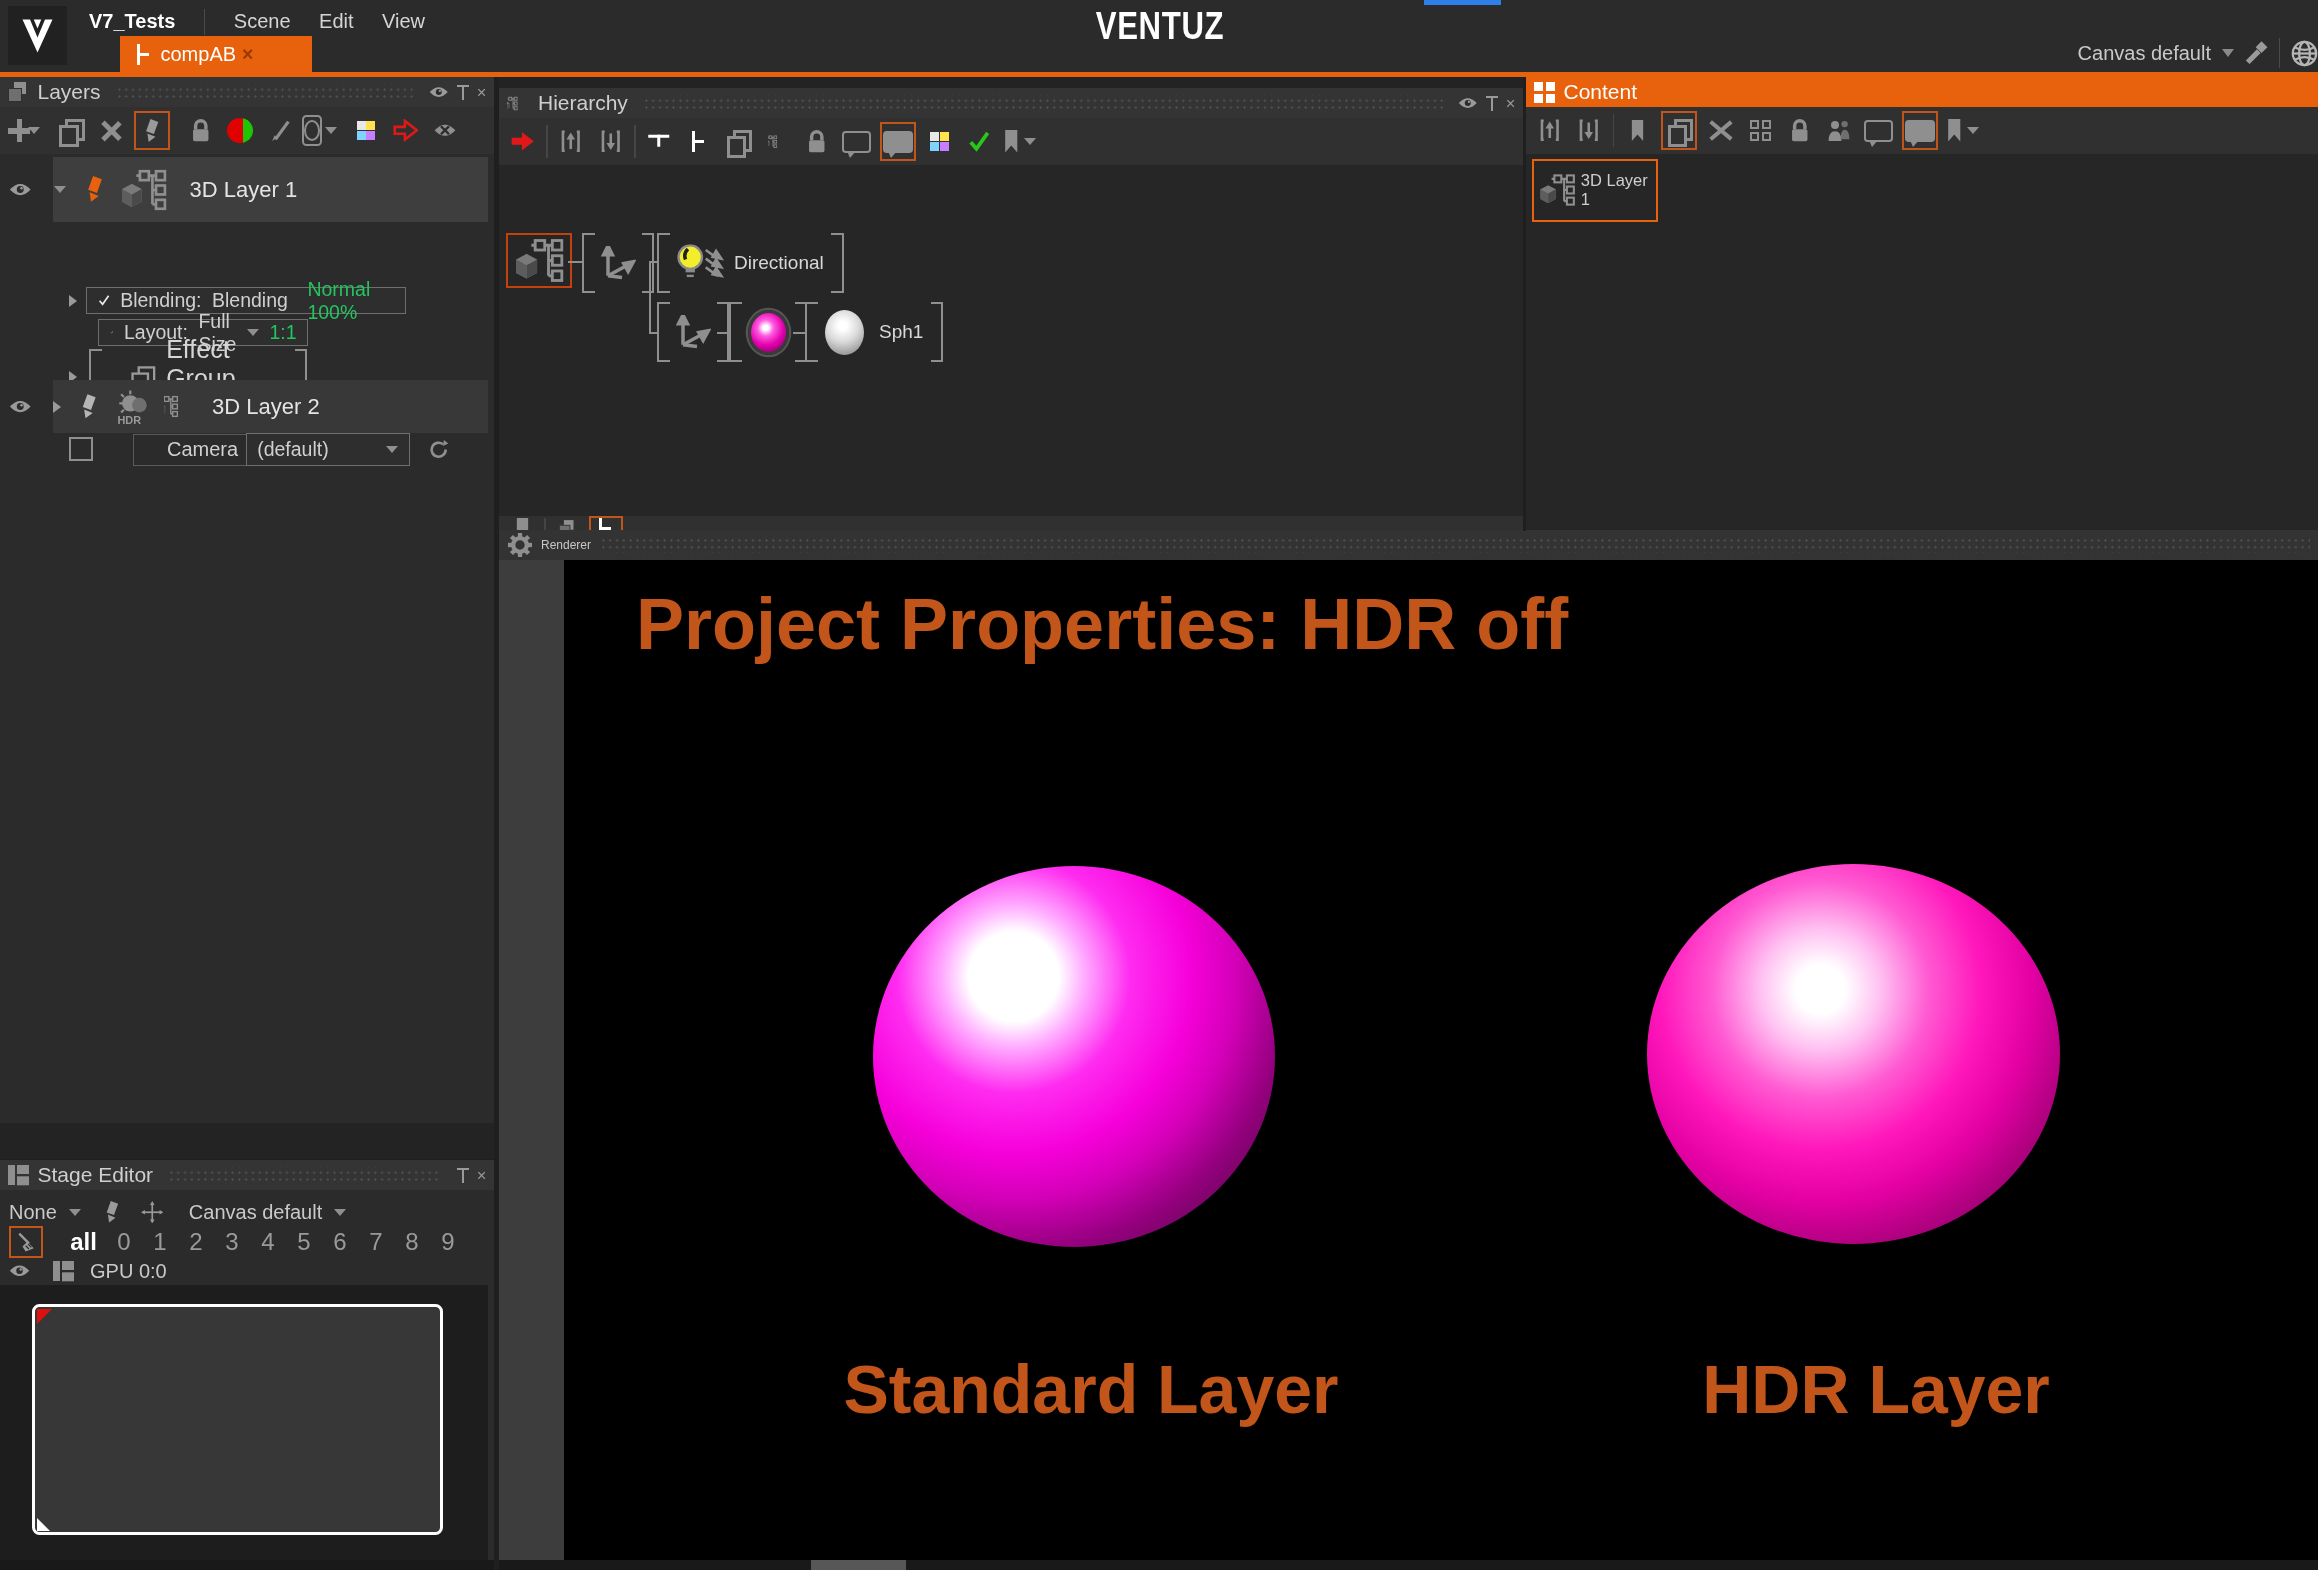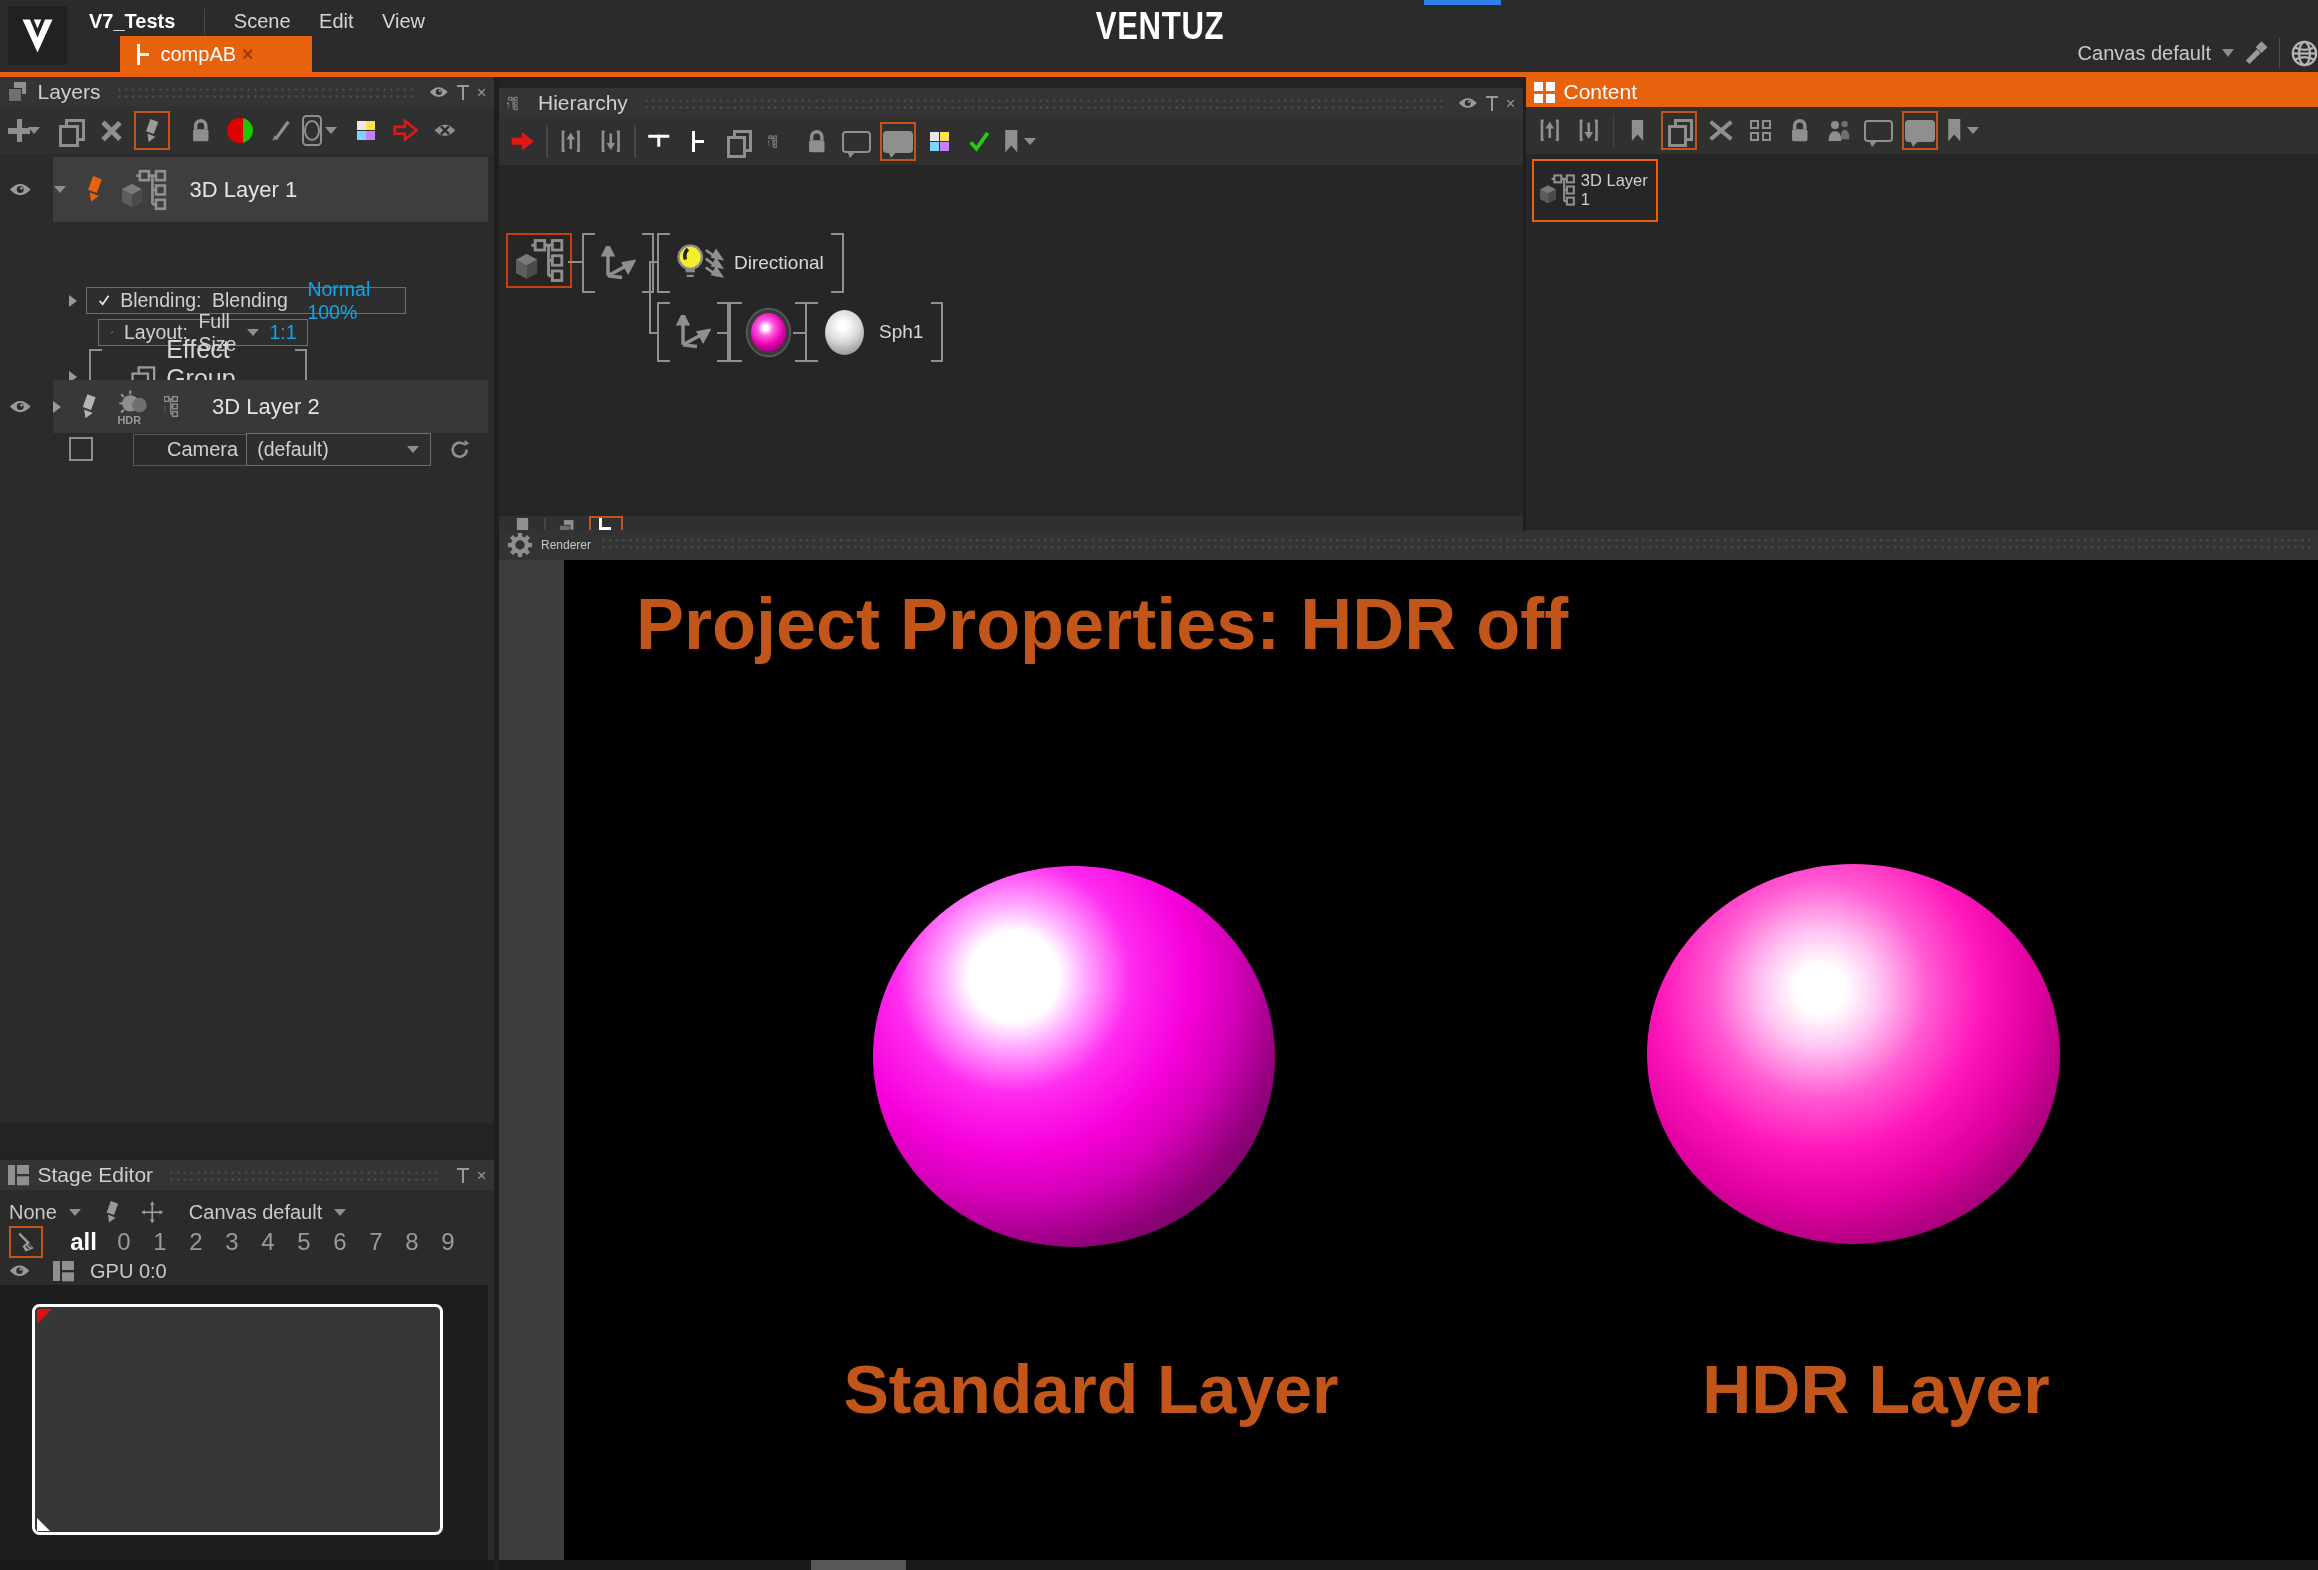--- a/index.html
+++ b/index.html
@@ -81,21 +81,21 @@
   #layers-panel{left:0;top:77px;width:494px;height:1046px;background:#2b2b2b;}
   .trow{position:absolute;display:flex;align-items:center;}
   #row-l1{left:0;top:80px;width:494px;height:65px;}
   #row-l1 .hl{position:absolute;left:53px;top:0;width:435px;height:65px;background:#3e3e3e;}
   #row-l2{left:0;top:303px;width:494px;height:53px;}
   #row-l2 .hl{position:absolute;left:53px;top:0;width:435px;height:53px;background:#383838;}
   .rowname{font-size:22px;color:#e4e4e4;position:relative;}
   .gut{position:relative;display:flex;align-items:center;gap:10.5px;padding-left:9px;}
   .subbox{position:absolute;border:1.5px solid #6e6e6e;display:flex;align-items:center;gap:10.5px;
           font-size:19.5px;color:#d0d0d0;padding:0 10.5px;box-sizing:border-box;background:#2e2e2e;}
-  .dim{color:#0ea5e9;}
+  .dim{color:#22c55e;}
   .bracketL{border-left:2.3px solid #8f8f8f;border-top:2.3px solid #8f8f8f;border-bottom:2.3px solid #8f8f8f;width:10.5px;align-self:stretch;}
   .bracketR{border-right:2.3px solid #8f8f8f;border-top:2.3px solid #8f8f8f;border-bottom:2.3px solid #8f8f8f;width:10.5px;align-self:stretch;}
   
   #interfacing-bar{left:0;top:1123px;width:494px;height:34px;background:#2e2e2e;display:flex;align-items:center;gap:10.5px;padding-left:9px;box-sizing:border-box;border-top:1.5px solid #1f1f1f;}
   #interfacing-bar .ptitle{font-size:21px;color:#c4c4c4;}
   #stage-editor{left:0;top:1159px;width:494px;height:411px;background:#2b2b2b;border-top:1.5px solid #1f1f1f;}
   .serow{position:absolute;left:0;width:494px;display:flex;align-items:center;gap:12px;padding-left:9px;box-sizing:border-box;font-size:20px;color:#c9c9c9;}
   #se-chan{gap:0;}
   #se-chan .ch{width:36px;text-align:center;color:#9a9a9a;font-size:24px;}
   #se-chan .ch.all{color:#ffffff;font-weight:bold;width:45px;}
@@ -469,21 +469,21 @@
     </div>
 
     <span class="caret-dn abs" style="left:66px;top:339px"></span>
     <div class="subbox" style="left:89px;top:329px;width:44px;height:27px;justify-content:center;">
       <span>3D</span>
     </div>
 
     <span class="chk-ic abs" style="left:69px;top:360px"></span>
     <div class="abs" style="left:89px;top:356px;display:flex;align-items:center;padding-left:44px;">
       <span style="font-size:20px;color:#d0d0d0;border:1.5px solid #5a5a5a;border-right:none;height:30px;display:flex;align-items:center;padding:0 7.5px 0 33px;">Camera</span>
-      <span class="subbox" style="position:static;width:185px;height:33px;display:flex;justify-content:space-between;">
+      <span class="subbox" style="position:static;width:164px;height:33px;display:flex;justify-content:space-between;">
         <span>(default)</span>
         <span class="caret-dn"></span>
       </span>
       <svg class="ic" width="21" height="21" style="margin-left:19.5px" viewBox="0 0 28 28">
           <use href="#i-reset"></use>
         </svg>
     </div>
 
     <div id="row-l2" class="trow">
       <div class="hl"></div>

